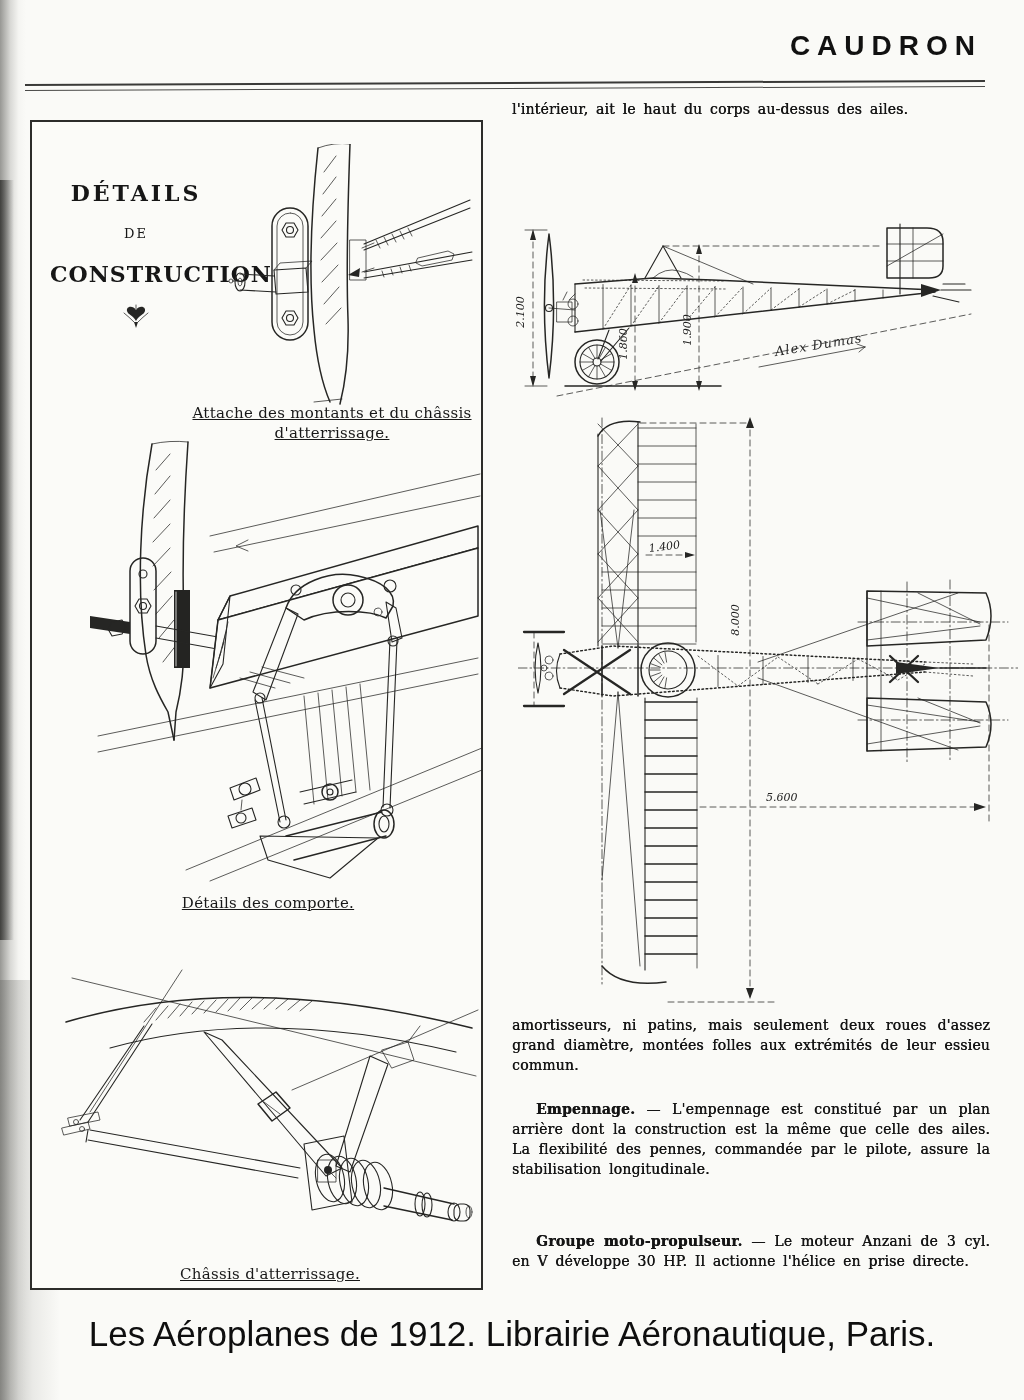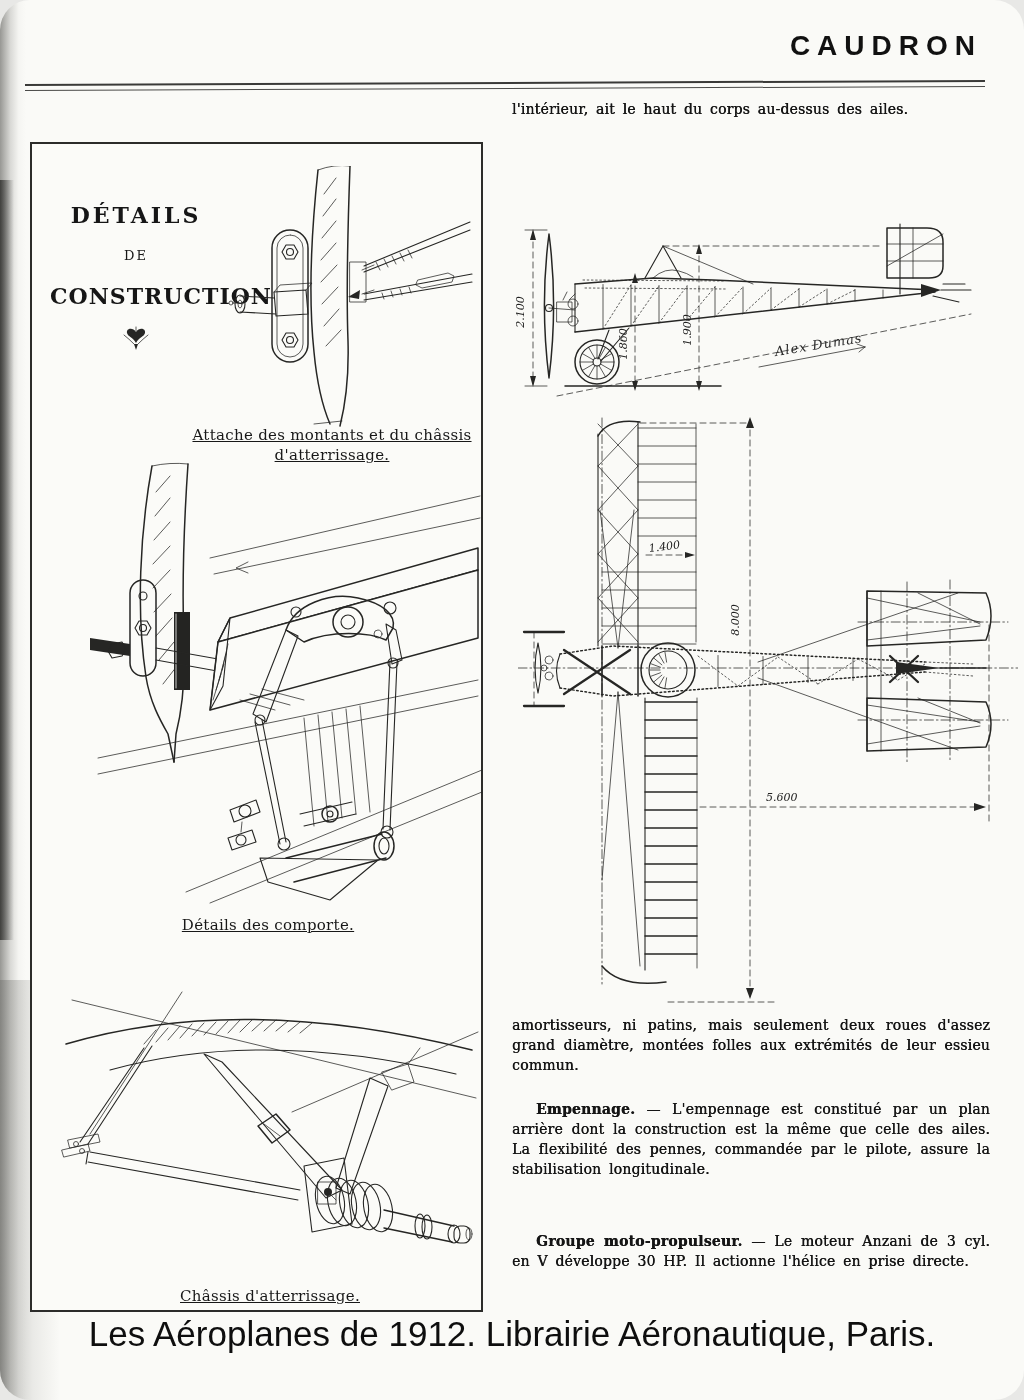--- a/index.html
+++ b/index.html
@@ -1,35 +1,35 @@
 <!DOCTYPE html>
 <html><head>
 <meta charset="utf-8">
 <style>
   html,body{margin:0;padding:0;background:#e8e8e6;}
   #page{position:relative;width:1024px;height:1400px;background:#fafaf7;overflow:hidden;
-        font-family:"DejaVu Serif",serif;color:#1c1c1c;border-radius:30px;}
+        font-family:"DejaVu Serif",serif;color:#1c1c1c;}
   
   .edge-shadow{position:absolute;left:0;top:0;bottom:0;width:26px;
      background:linear-gradient(90deg,rgba(70,70,66,.55),rgba(130,130,126,.28) 40%,rgba(200,200,196,.10) 72%,rgba(200,200,196,0));}
   .edge-shadow2{position:absolute;left:0;top:180px;height:760px;width:14px;
      background:linear-gradient(90deg,rgba(35,35,33,.75),rgba(35,35,33,0));}
   .edge-shadow3{position:absolute;left:0;bottom:0;height:420px;width:60px;
      background:linear-gradient(90deg,rgba(110,110,106,.45),rgba(160,160,156,.18) 55%,rgba(160,160,156,0));}
 
   .header-title{position:absolute;top:30px;right:42px;
      font-family:"Liberation Sans","DejaVu Sans",sans-serif;font-weight:bold;
      font-size:28px;letter-spacing:7px;color:#111;}
   .rule-wrap{position:absolute;left:25px;top:82px;width:960px;transform:rotate(-.25deg);}
   .rule-a{height:0;border-top:2.5px solid #3a3a38;}
   .rule-b{height:0;border-top:1.3px solid #4a4a48;margin-top:4px;}
 
   
   .fig-box{position:absolute;left:30px;top:120px;width:449px;height:1166px;
-     border:2px solid #2c2c2a;background:#fbfbf8;margin-top:22px;}
+     border:2px solid #2c2c2a;background:#fbfbf8;}
   .fig-title{position:absolute;left:18px;top:58px;width:172px;text-align:center;color:#161616;}
   .fig-title .t1{font-size:22px;font-weight:bold;letter-spacing:3px;}
   .fig-title .t2{font-size:13px;font-weight:normal;letter-spacing:2px;margin-top:20px;}
   .fig-title .t3{font-size:22px;font-weight:bold;letter-spacing:1px;margin-top:20px;}
   .fig-title .orn{margin-top:16px;}
   .fig-cap{position:absolute;text-align:center;font-size:15px;line-height:1.35;color:#181818;
      letter-spacing:.3px;text-decoration:underline;}
 
   
   .col-p{position:absolute;left:512px;width:478px;text-align:justify;

